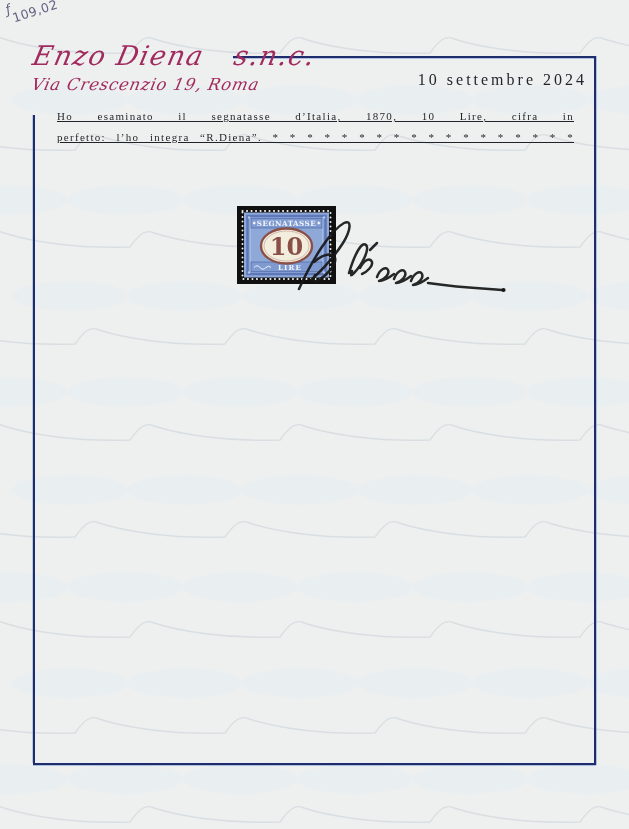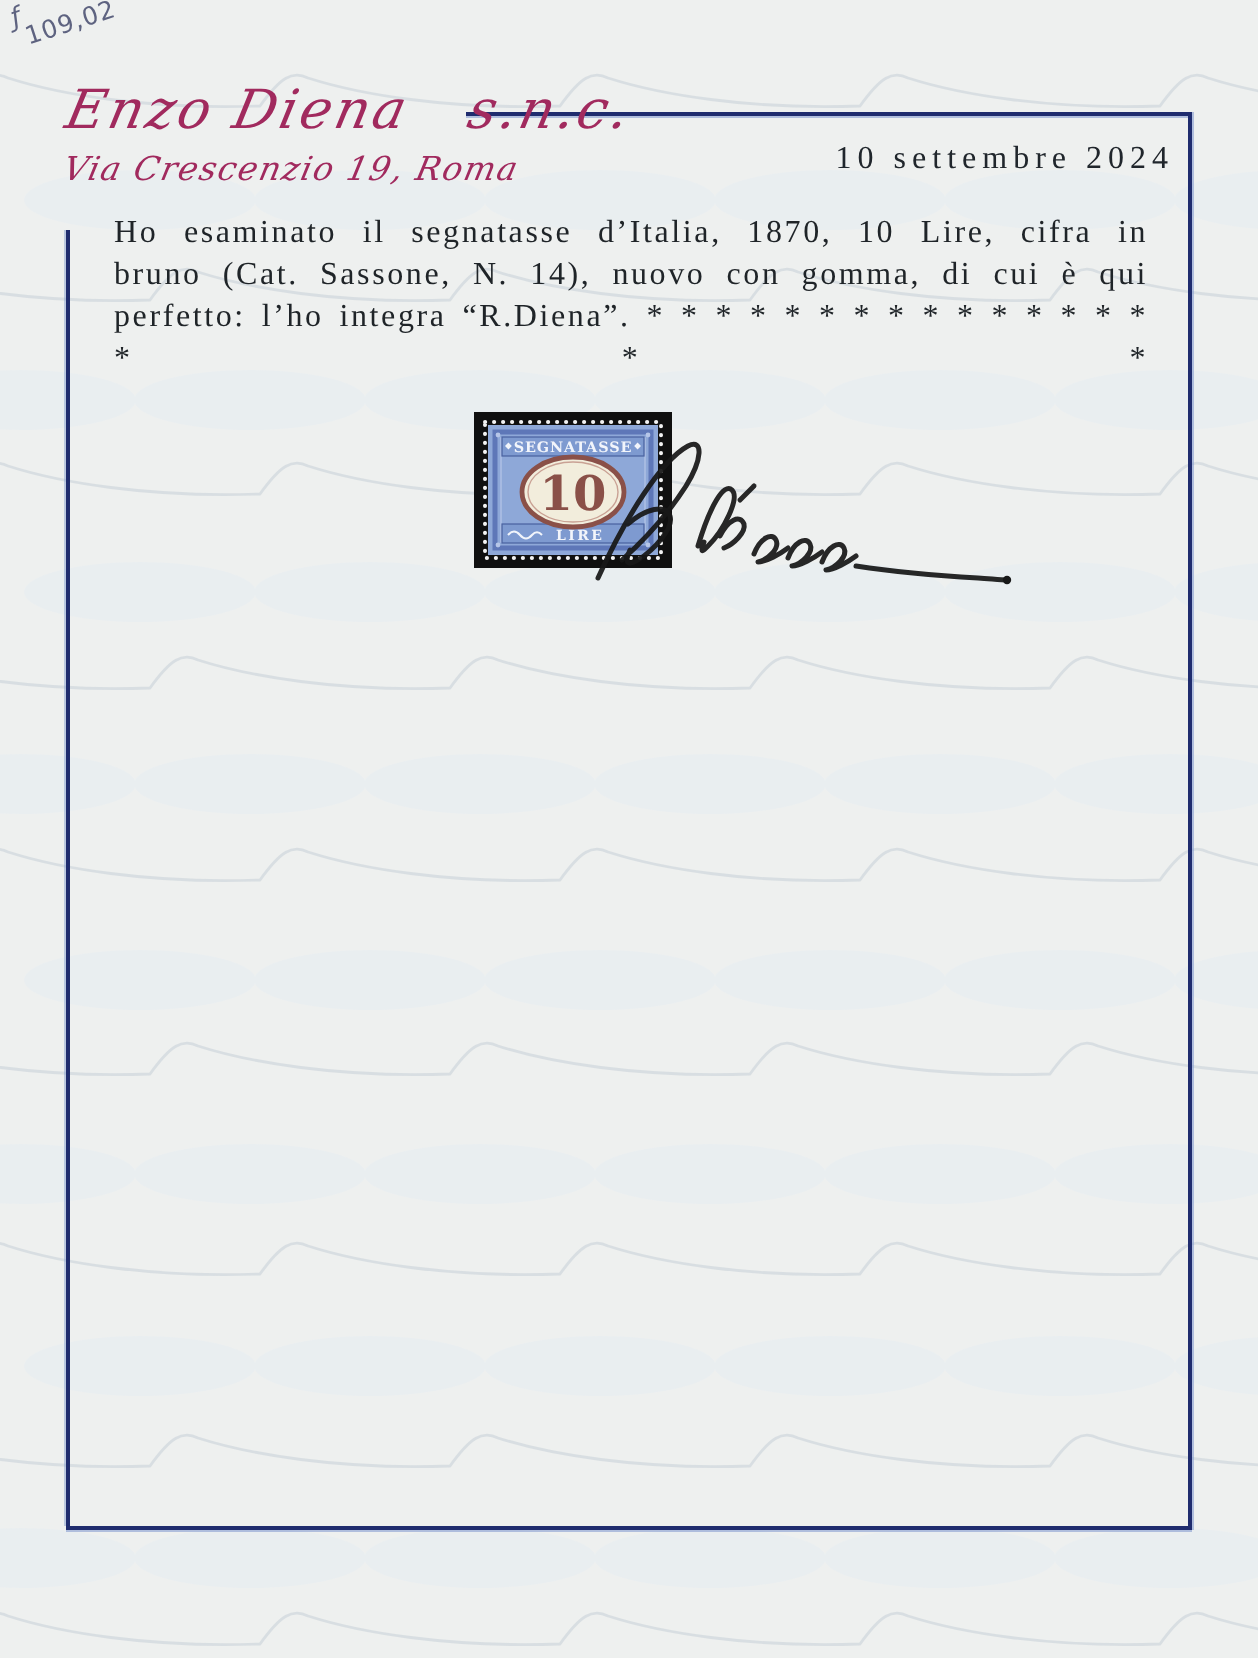--- a/index.html
+++ b/index.html
@@ -47,22 +47,22 @@
 
   
   .date{
     position:absolute;top:71px;right:42px;z-index:2;
     font-size:16px;letter-spacing:3px;color:#20262c;
   }
 
   
   .bodytext{position:absolute;left:57px;top:106px;width:517px;z-index:2;color:#1f2428;}
   .bodytext .ln{
-    font-size:16px;line-height:21px;letter-spacing:1.3px;word-spacing:2px;
-    text-align:justify;text-align-last:justify;white-space:normal;
+    font-size:11px;line-height:21px;letter-spacing:1.3px;word-spacing:2px;
+    text-align:justify;text-align-last:justify;white-space:normal;text-decoration:underline;
   }
 
   
   .stamp{position:absolute;left:237px;top:206px;width:99px;height:78px;z-index:3;}
 
   
   #signature{position:absolute;inset:0;z-index:4;pointer-events:none;}
 </style>
 </head>
 <body>
@@ -148,21 +148,20 @@
 
   <div class="b b-top"></div>
   <div class="b b-right"></div>
   <div class="b b-bottom"></div>
   <div class="b b-left"></div>
 
   <div class="date">10 settembre 2024</div>
 
   <div class="bodytext">
     <div class="ln">Ho esaminato il segnatasse d’Italia, 1870, 10 Lire, cifra in</div>
-    <div class="ln">bruno (Cat. Sassone, N. 14), nuovo con gomma, di cui è qui</div>
     <div class="ln">perfetto: l’ho integra “R.Diena”. * * * * * * * * * * * * * * * * * *</div>
   </div>
 
   <svg class="stamp" viewBox="0 0 99 78">
     <rect x="0" y="0" width="99" height="78" fill="#101010"></rect>
     <rect x="5.5" y="5" width="88" height="68" fill="none" stroke="#f2f2f2" stroke-width="2" stroke-dasharray="0.1 4.4" stroke-linecap="round"></rect>
     <rect x="7" y="6.5" width="85" height="65" fill="#8ea8d8"></rect>
     <rect x="10.5" y="10" width="78" height="58" fill="none" stroke="#5e77b8" stroke-width="2.5"></rect>
     <rect x="13.5" y="13" width="72" height="52" fill="none" stroke="#b6c6e8" stroke-width="0.6"></rect>
     <rect x="14" y="12.5" width="71" height="9.5" fill="#7e9ad0" stroke="#49619f" stroke-width="0.6"></rect>

